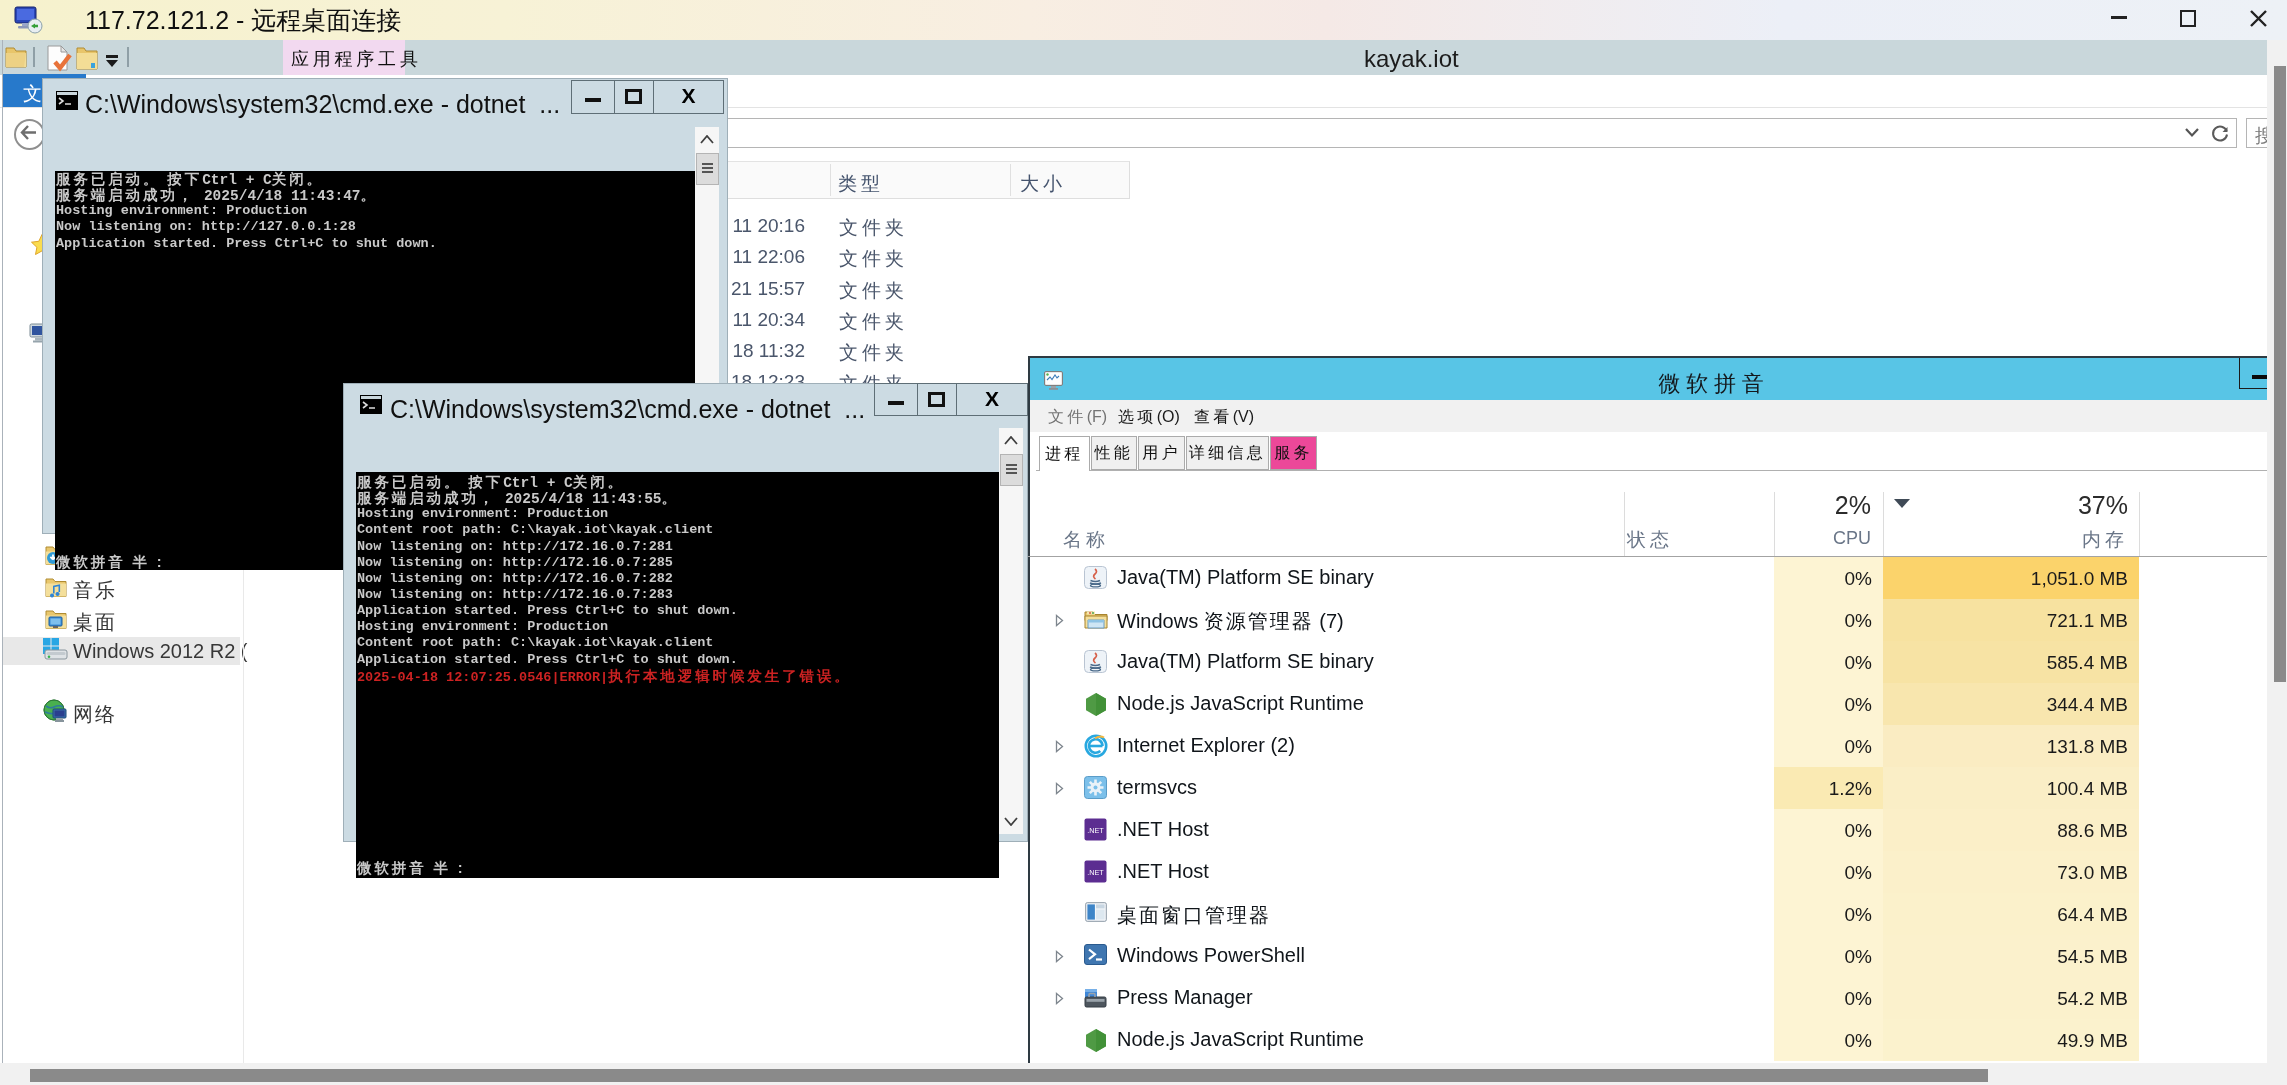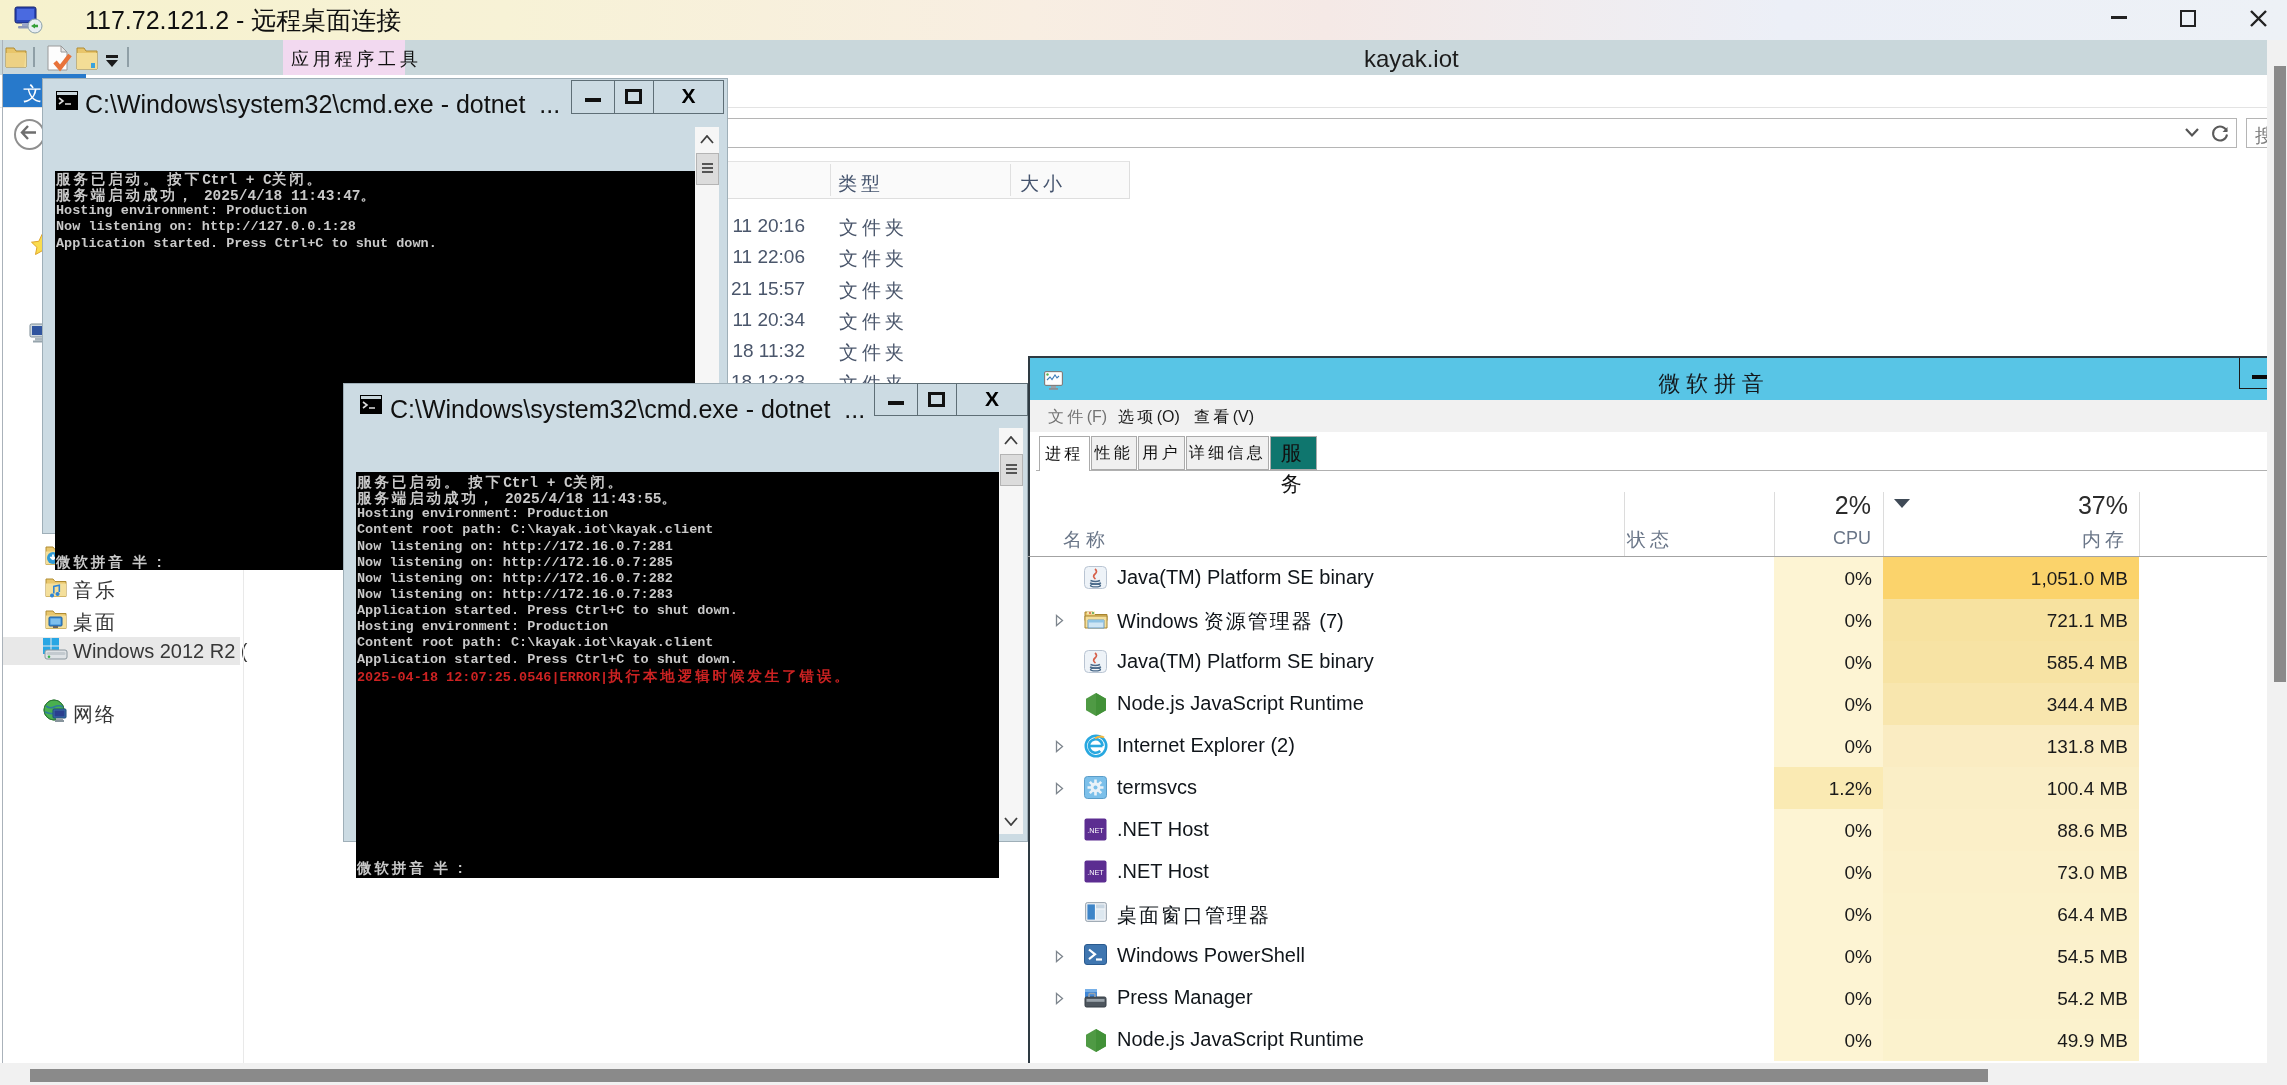--- a/index.html
+++ b/index.html
@@ -281,21 +281,21 @@
 <div class="abs" style="left:1224px;top:19px;width:17px;height:3.5px;background:#0a0a0a;"></div>
 <div class="abs" style="left:1.5px;top:44px;width:1257.5px;height:32px;background:#f1f1f1;"></div>
 <div class="abs" style="left:20px;top:51px;font-size:16px;color:#737373;"><span class="k">文件</span>(F)</div>
 <div class="abs" style="left:90px;top:51px;font-size:16px;color:#1a1a1a;"><span class="k">选项</span>(O)</div>
 <div class="abs" style="left:166px;top:51px;font-size:16px;color:#1a1a1a;"><span class="k">查看</span>(V)</div>
 <div class="abs" style="left:8px;top:113.5px;width:1250px;height:1px;background:#b0b0b0;"></div>
 <div class="abs" style="left:11px;top:80px;width:50.5px;height:35px;background:#fff;border:1px solid #ababab;border-bottom:none;box-sizing:border-box;text-align:center;font-size:16px;color:#111;line-height:33px;"><span class="k">进程</span></div>
 <div class="abs" style="left:62.5px;top:80px;width:46.5px;height:33.5px;background:#f0f0f0;border:1px solid #ababab;box-sizing:border-box;text-align:center;font-size:16px;color:#111;line-height:31px;"><span class="k">性能</span></div>
 <div class="abs" style="left:110px;top:80px;width:47px;height:33.5px;background:#f0f0f0;border:1px solid #ababab;box-sizing:border-box;text-align:center;font-size:16px;color:#111;line-height:31px;"><span class="k">用户</span></div>
 <div class="abs" style="left:158px;top:80px;width:83px;height:33.5px;background:#f0f0f0;border:1px solid #ababab;box-sizing:border-box;text-align:center;font-size:16px;color:#111;line-height:31px;"><span class="k">详细信息</span></div>
-<div class="abs" style="left:242px;top:80px;width:47px;height:33.5px;background:#0f766e;border:1px solid #ababab;box-sizing:border-box;text-align:center;font-size:21px;color:#111;line-height:31px;"><span class="k">服务</span></div>
+<div class="abs" style="left:242px;top:80px;width:47px;height:33.5px;background:#ec4899;border:1px solid #ababab;box-sizing:border-box;text-align:center;font-size:16px;color:#111;line-height:31px;"><span class="k">服务</span></div>
 <div class="abs" style="left:743px;top:135px;width:100px;text-align:right;font-size:25px;color:#2b2b2b;">2%</div>
 <div class="abs" style="left:1000px;top:135px;width:100px;text-align:right;font-size:25px;color:#2b2b2b;">37%</div>
 <svg class="abs" style="left:864px;top:141px" width="20" height="12" viewBox="0 0 20 12">
       <path d="M2 2 h16 l-8 9 z" fill="#3f4a56"></path>
     </svg>
 <div class="abs" style="left:35px;top:171px;font-size:19px;color:#6a7688;"><span class="k">名称</span></div>
 <div class="abs" style="left:599px;top:171px;font-size:19px;color:#6a7688;"><span class="k">状态</span></div>
 <div class="abs" style="left:743px;top:172px;width:100px;text-align:right;font-size:18px;color:#6a7688;">CPU</div>
 <div class="abs" style="left:1000px;top:171px;width:100px;text-align:right;font-size:19px;color:#6a7688;"><span class="k">内存</span></div>
 <div class="abs" style="left:596px;top:136px;width:1px;height:64px;background:#dcdcdc;"></div>

